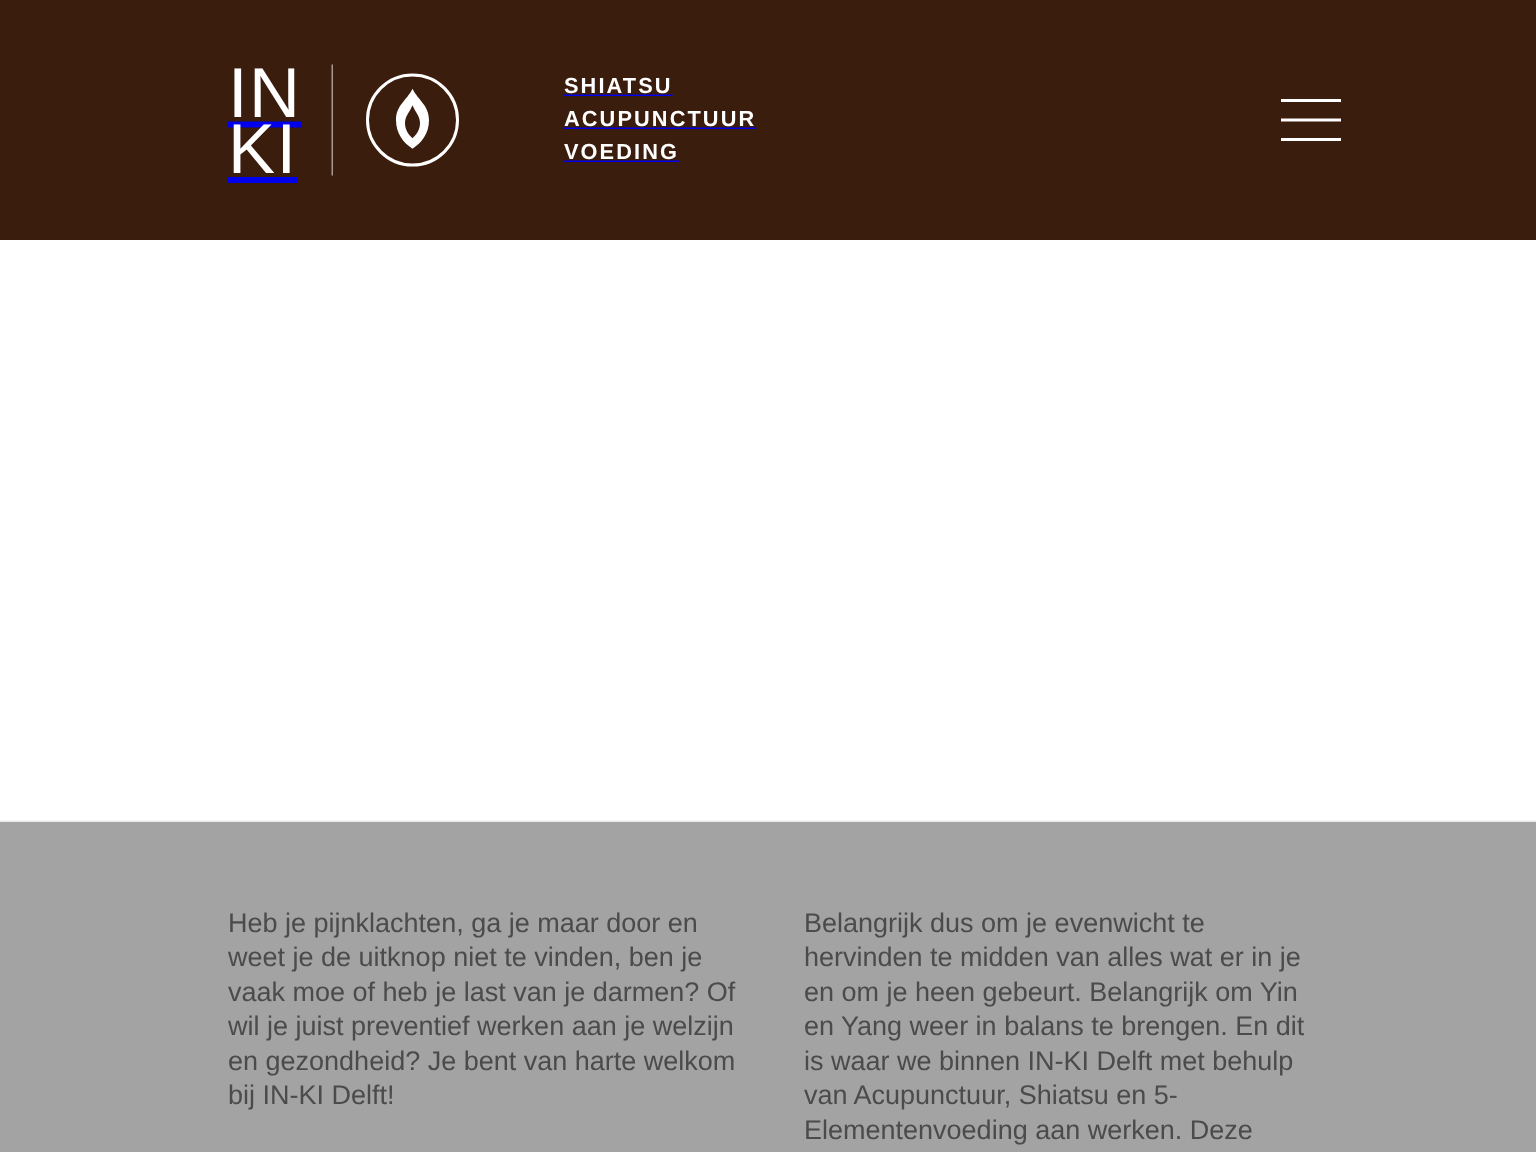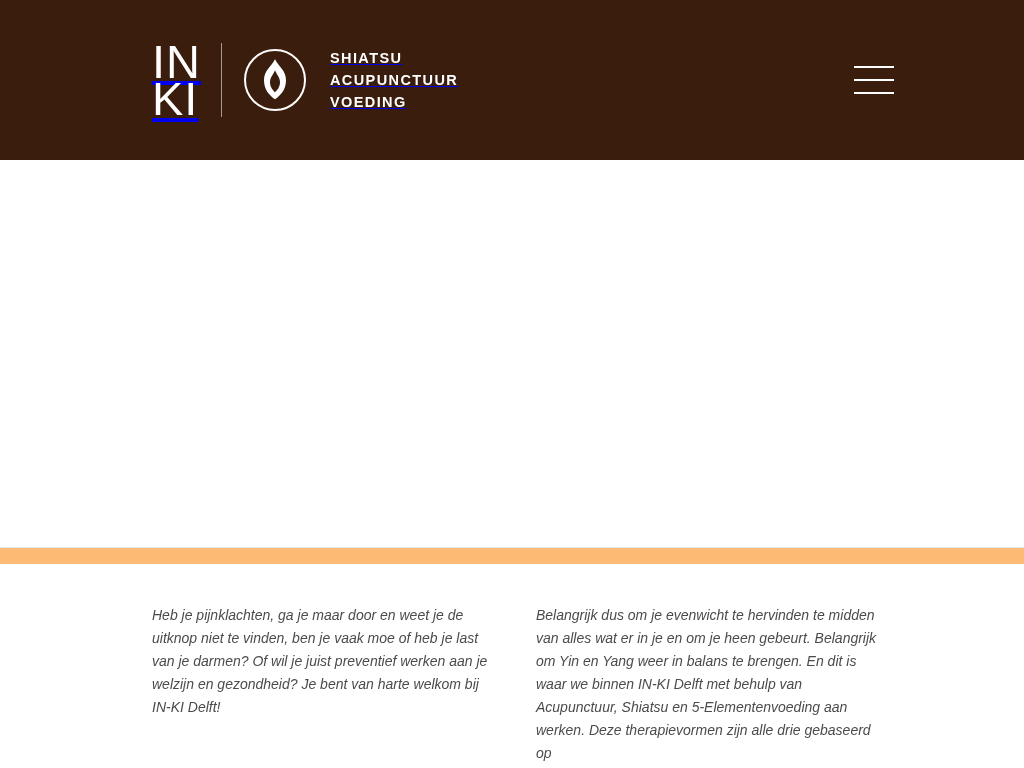--- a/index.html
+++ b/index.html
@@ -6,22 +6,22 @@
   html, body {
     width: 1024px;
     height: 768px;
     overflow: hidden;
     background: #ffffff;
     font-family: "Liberation Sans", sans-serif;
   }
   .page {
     position: relative;
     width: 1024px;
-    height: 564px;
-    background: #fdba74;
+    height: 768px;
+    background: #a3a3a3;
   }
 
   
   .site-header {
     position: relative;
     width: 1024px;
     height: 160px;
     background: #3b1d0e;
     display: flex;
     align-items: center;
@@ -62,21 +62,21 @@
     top: 50%;
     transform: translate(-50%, -52%);
   }
   .brand-tagline {
     color: #ffffff;
     font-size: 14.5px;
     font-weight: bold;
     letter-spacing: 1.4px;
     line-height: 22px;
   }
-  .brand-tagline span { display: block; }
+  .brand-tagline span { display: block; margin-left: 46px; }
 
   .menu-toggle {
     position: absolute;
     right: 130px;
     top: 64px;
     width: 40px;
     height: 32px;
     cursor: pointer;
     display: flex;
     flex-direction: column;
@@ -107,24 +107,23 @@
     width: 1024px;
     padding: 0 152px;
     gap: 44px;
   }
   .col {
     width: 340px;
     flex: 0 0 340px;
   }
   .col p {
     color: #4b4b4b;
-    font-size: 14px;
+    font-size: 18px;
     line-height: 23px;
     margin-bottom: 12px;
-    font-style: italic;
   }
   .col.right { width: 342px; flex: 0 0 342px; }
 </style>
 </head>
 <body>
 
 <div class="page">
 
   <header class="site-header">
 

